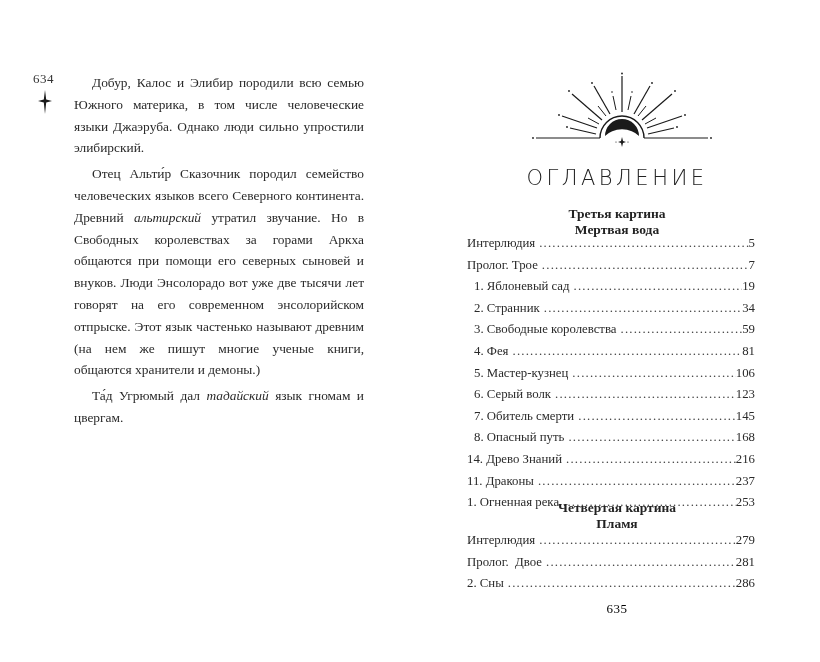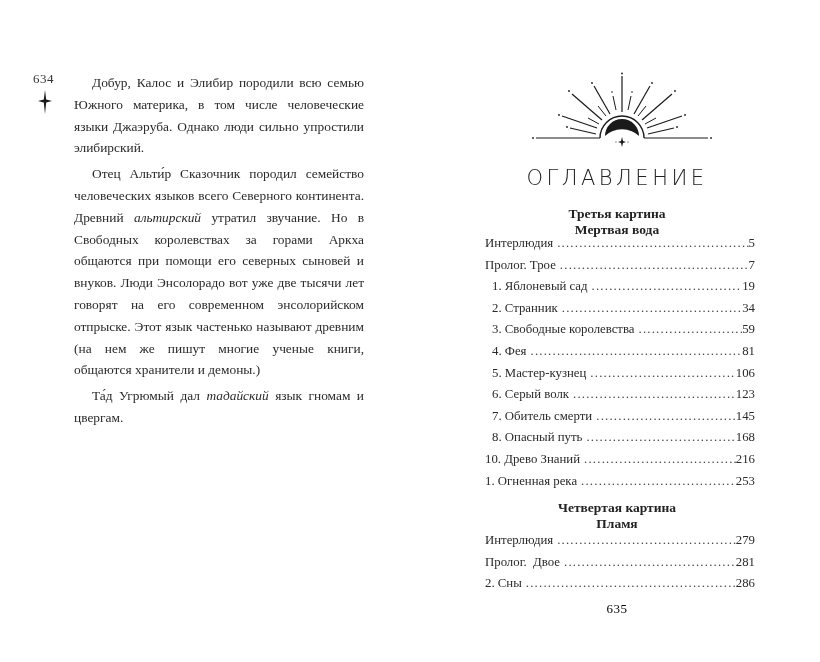--- a/index.html
+++ b/index.html
@@ -19,21 +19,21 @@
     .toc-title { position: absolute; left: 0; width: 410px; top: 166px; text-align: center;
                  font-family: "DejaVu Sans", sans-serif; font-weight: 300; font-size: 21px;
                  letter-spacing: 3.5px; color: #222; }
     .part-heading { position: absolute; left: 0; width: 410px; text-align: center;
                     font-family: "Liberation Serif", serif; font-weight: bold; font-size: 13.5px;
                     line-height: 16px; color: #222; }
     .toc { position: absolute; left: 55px; width: 288px; font-family: "Liberation Serif", serif;
            font-size: 12.8px; color: #2a2a2a; }
     .toc-row { display: flex; align-items: baseline; height: 21.6px; white-space: nowrap; }
     .toc-row.indent .toc-label { padding-left: 7px; }
-    .toc-label { flex: 0 0 auto; padding-right: 4px; margin-left: 18px; }
+    .toc-label { flex: 0 0 auto; padding-right: 4px; }
     .toc-dots { flex: 1 1 auto; overflow: hidden; color: #444; letter-spacing: 1.2px; }
     .toc-dots::before { content: "........................................................................................................................"; }
     .toc-page { flex: 0 0 auto; }
     .folio-right { position: absolute; left: 0; width: 410px; top: 601px; text-align: center;
                    font-family: "Liberation Serif", serif; font-size: 13px; letter-spacing: 0.5px; color: #000000; }
   </style>
 </head>
 <body>
 
 <div class="page-left">
@@ -146,23 +146,28 @@
         <span class="toc-label">7. Обитель смерти</span>
         <span class="toc-dots"></span>
         <span class="toc-page">145</span>
       </div>
     <div class="toc-row indent">
         <span class="toc-label">8. Опасный путь</span>
         <span class="toc-dots"></span>
         <span class="toc-page">168</span>
       </div>
     <div class="toc-row">
-        <span class="toc-label">10. Древо Знаний</span>
+        <span class="toc-label">14. Древо Знаний</span>
         <span class="toc-dots"></span>
         <span class="toc-page">216</span>
+      </div>
+    <div class="toc-row">
+        <span class="toc-label">11. Драконы</span>
+        <span class="toc-dots"></span>
+        <span class="toc-page">237</span>
       </div>
     <div class="toc-row">
         <span class="toc-label">1. Огненная река</span>
         <span class="toc-dots"></span>
         <span class="toc-page">253</span>
       </div>
   </div>
 
   <div class="part-heading" style="top:500px;">
     <div>Четвертая картина</div>

